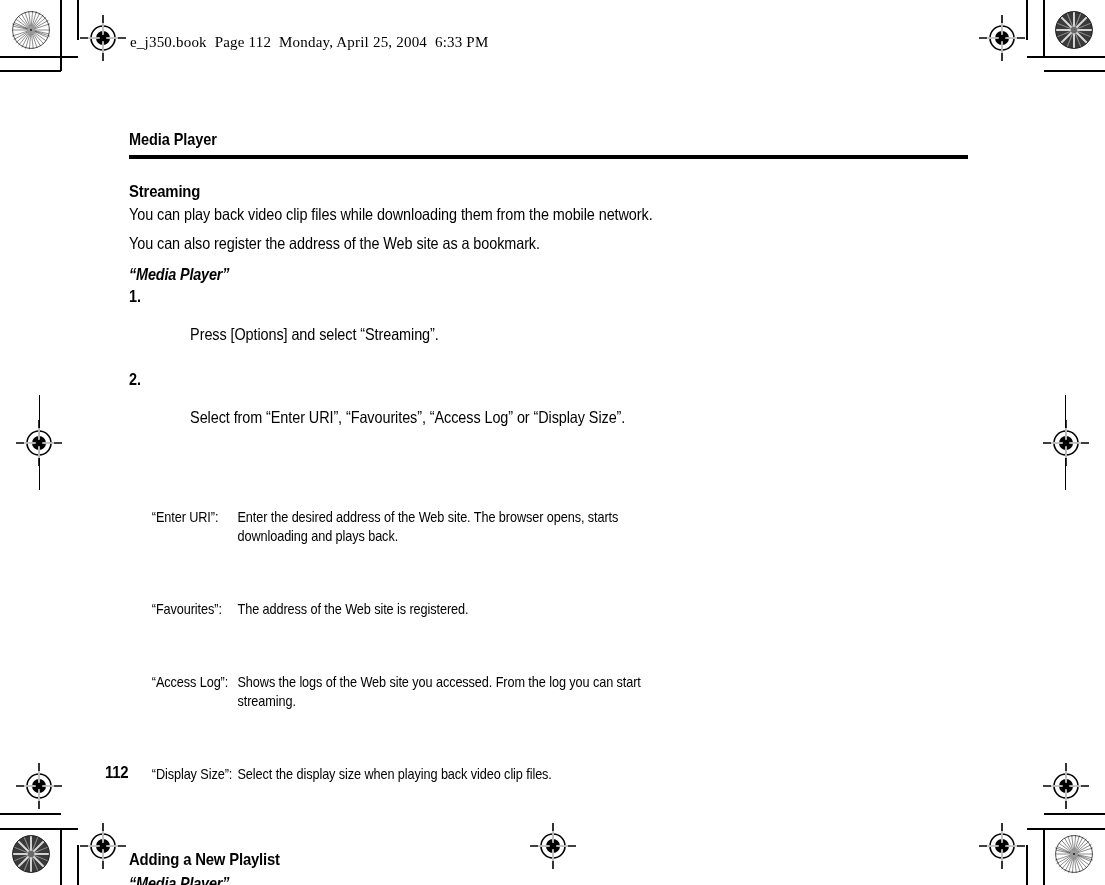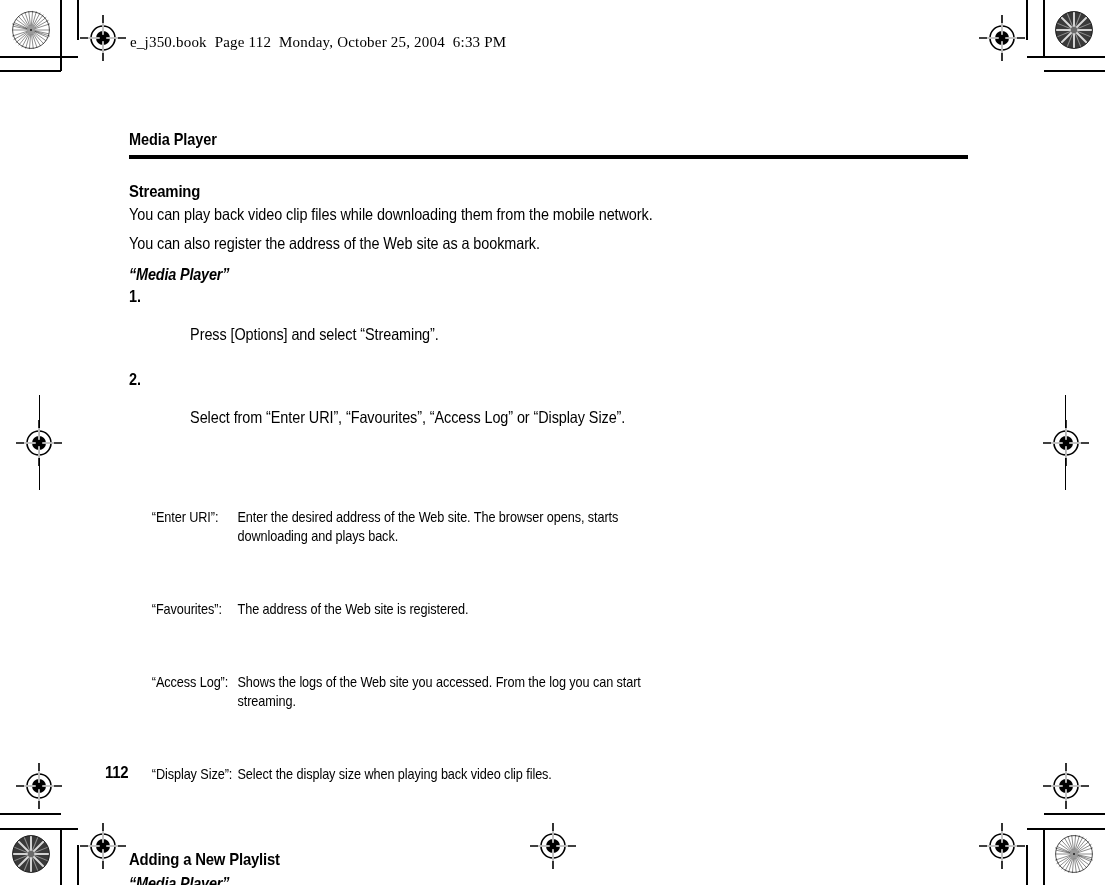--- a/index.html
+++ b/index.html
@@ -432,21 +432,21 @@
         <circle cx="50" cy="50" r="40" fill="none" stroke="#111" stroke-width="1.6"></circle>
         <circle cx="50" cy="50" r="9" fill="#9a9a9a"></circle>
         <circle cx="50" cy="50" r="2" fill="#111"></circle>
       </g>
     </svg>
   </div>
 </div>
 
 <div class="page">
 
-  <div class="runhead">e_j350.book  Page 112  Monday, October 25, 2004  6:33 PM</div>
+  <div class="runhead">e_j350.book  Page 112  Monday, April 25, 2004  6:33 PM</div>
 
   <div class="chapter-title">Media Player</div>
 
   <div class="rule"></div>
 
   <div class="content">
 
     <div>
 
       <div class="cx h2">Streaming</div>

